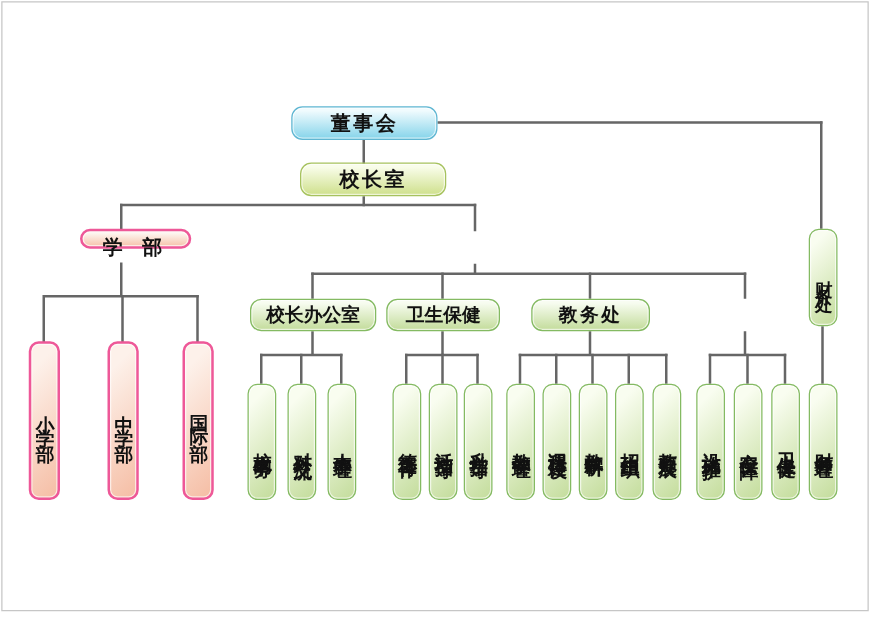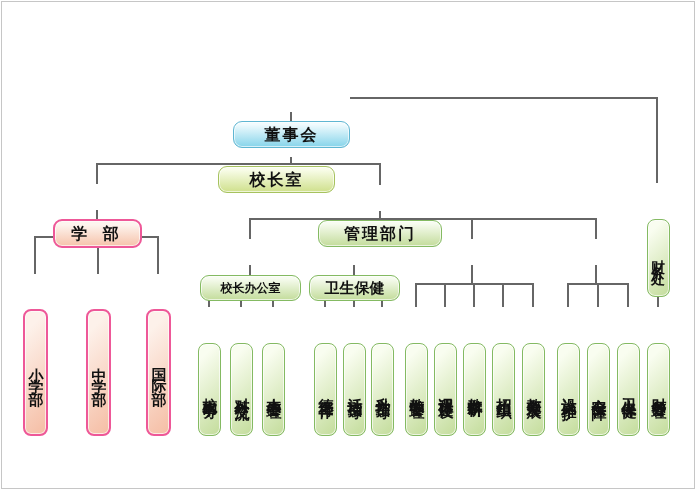--- a/index.html
+++ b/index.html
@@ -3,21 +3,21 @@
 <meta charset="utf-8">
 <style>
   html,body{margin:0;padding:0;background:#fff;}
   .stage{position:relative;width:700px;height:495px;background:#ffffff;
          font-family:"DejaVu Sans",sans-serif;overflow:hidden;}
   .frame{position:absolute;left:1px;top:1px;width:692px;height:486px;
          border:1px solid #c6c6c6;pointer-events:none;}
   
   .node{position:absolute;box-sizing:border-box;font-weight:bold;color:#111;
         text-align:center;border-radius:9px;
-        box-shadow:inset 0 0 0 1px rgba(255,255,255,.65);margin-top:36px;}
+        box-shadow:inset 0 0 0 1px rgba(255,255,255,.65);}
   .hbox{font-size:16px;letter-spacing:2px;}
   
   .blue  {border:1px solid #5fb6d2;background:linear-gradient(#f0fbfe 10%,#86d4ea);}
   .ygreen{border:1px solid #a6c25e;background:linear-gradient(#f9fdea 10%,#cfe08c);}
   .green {border:1px solid #84ba62;background:linear-gradient(#f7fcf0 10%,#c3dc9b);}
   .pink  {border:2px solid #ee5898;background:linear-gradient(#fdf4ee 15%,#f6c3ab);}
   .greenv{border:1px solid #84ba62;background:linear-gradient(135deg,#f9fdf0 15%,#c3dc9b);}
   .pinkv {border:2px solid #ee5898;background:linear-gradient(135deg,#fdf1ea 15%,#f5bda4);}
   
   .vbox{writing-mode:vertical-rl;text-orientation:upright;font-size:15px;
@@ -79,30 +79,30 @@
   <div class="ln" style="left:502px;top:283px;width:2px;height:24px"></div>
   <div class="ln" style="left:532px;top:283px;width:2px;height:24px"></div>
   <div class="ln" style="left:567px;top:283px;width:2px;height:24px"></div>
   <div class="ln" style="left:597px;top:283px;width:2px;height:24px"></div>
   <div class="ln" style="left:627px;top:283px;width:2px;height:24px"></div>
 
   <div class="ln" style="left:657px;top:261px;width:2px;height:46px"></div>
 
   <div class="node hbox blue" style="left:233px;top:85px;width:117px;height:27px;line-height:26px">董事会</div>
 
-  <div class="node hbox ygreen" style="left:218px;top:130px;width:117px;height:27px;line-height:26px">校长室</div>
+  <div class="node hbox ygreen" style="left:240px;top:130px;width:117px;height:27px;line-height:26px">校长室</div>
 
-  <div class="node hbox pink" style="left:53px;top:183px;width:89px;height:29px;line-height:25px;letter-spacing:5px">学 部</div>
+  <div class="node hbox pink" style="left:64px;top:183px;width:89px;height:16px;line-height:25px;letter-spacing:5px">学 部</div>
 
-  <div class="node hbox green" style="left:318px;top:184px;width:124px;height:27px;line-height:26px">管理部门</div>
 
   <div class="node vbox vfin greenv" style="left:647px;top:183px;width:23px;height:78px">财务处</div>
 
-  <div class="node green" style="left:200px;top:239px;width:101px;height:26px;line-height:25px;font-size:12px">校长办公室</div>
+  <div class="node green" style="left:200px;top:239px;width:101px;height:26px;line-height:25px;font-size:15px">校长办公室</div>
   <div class="node green" style="left:309px;top:239px;width:91px;height:26px;line-height:25px;font-size:15px">卫生保健</div>
+  <div class="node green" style="left:425px;top:239px;width:95px;height:26px;line-height:25px;font-size:15px;letter-spacing:2px">教务处</div>
 
   <div class="node vbox vpink pinkv" style="left:23px;top:273px;width:25px;height:127px">小学部</div>
   <div class="node vbox vpink pinkv" style="left:86px;top:273px;width:25px;height:127px">中学部</div>
   <div class="node vbox vpink pinkv" style="left:146px;top:273px;width:25px;height:127px">国际部</div>
 
   <div class="node vbox vgreen greenv" style="left:198px;top:307px;width:23px;height:93px">校内事务</div>
   <div class="node vbox vgreen greenv" style="left:230px;top:307px;width:23px;height:93px">对外交流</div>
   <div class="node vbox vgreen greenv" style="left:262px;top:307px;width:23px;height:93px">人事管理</div>
 
   <div class="node vbox vgreen greenv" style="left:314px;top:307px;width:23px;height:93px">德育工作</div>

